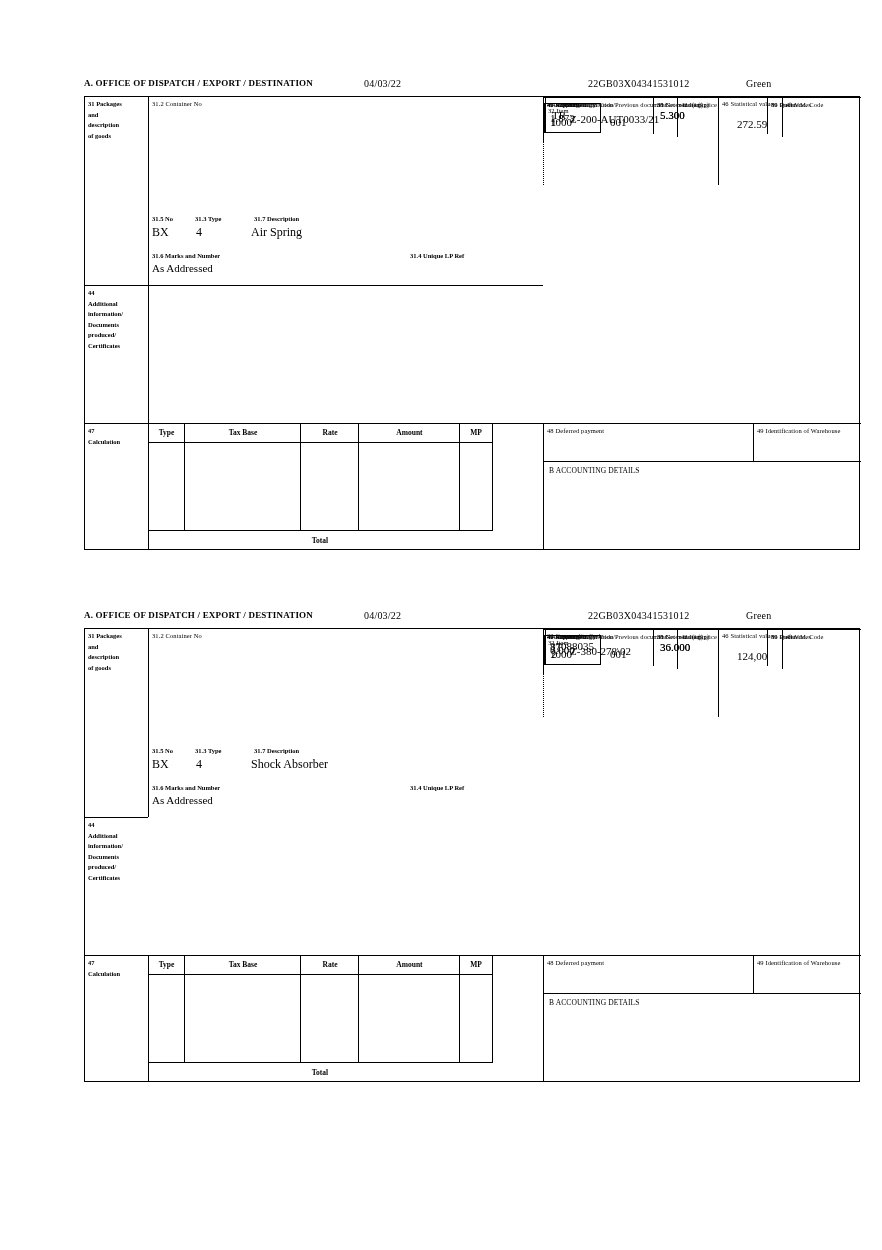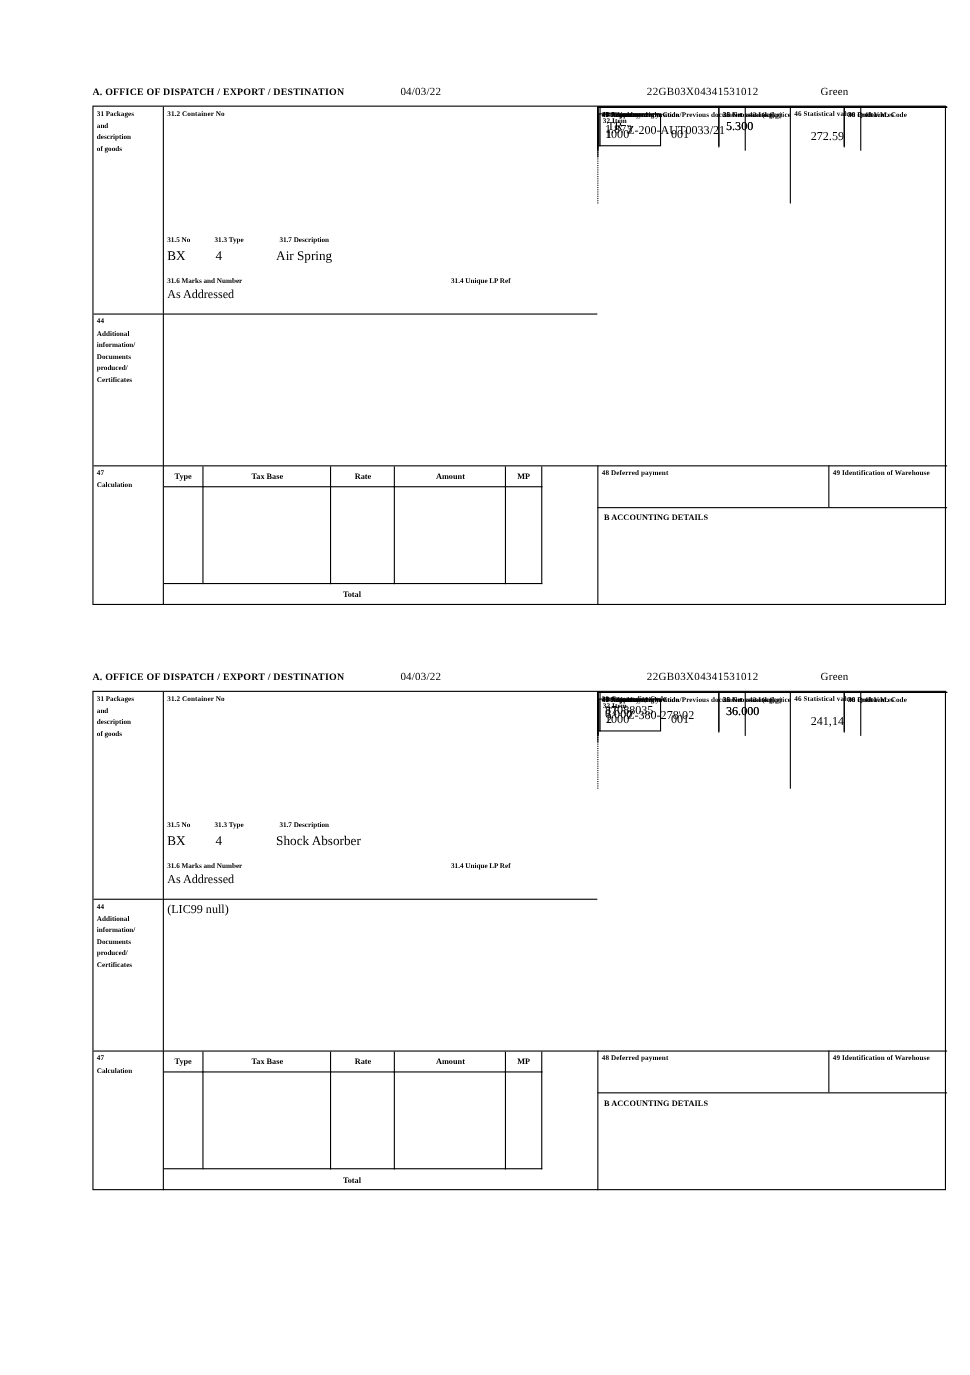--- a/index.html
+++ b/index.html
@@ -48,21 +48,21 @@
     border: 1px solid #000;
     height: 454px;
     box-sizing: border-box;
   }
   .cell {
     position: absolute;
     box-sizing: border-box;
   }
   .lbl {
     font-size: 6.5px;
-    font-weight: bold;
+    font-weight: normal;
     line-height: 9px;
     padding: 2px 0 0 3px;
     letter-spacing: 0.1px;
   }
   .lbl-sm {
     font-size: 6.5px;
     font-weight: bold;
     line-height: 10.5px;
     padding: 2px 0 0 3px;
   }
@@ -322,23 +322,20 @@
       </div>
 
       <div class="cell c44 bt">
         <div class="lbl-sm">44</div>
         <div class="lbl-sm" style="padding-top:0">Additional</div>
         <div class="lbl-sm" style="padding-top:0">information/</div>
         <div class="lbl-sm" style="padding-top:0">Documents</div>
         <div class="lbl-sm" style="padding-top:0">produced/</div>
         <div class="lbl-sm" style="padding-top:0">Certificates</div>
       </div>
-      <div class="cell addinfo">
-        <div class="ai-text">(LIC99 null)</div>
-      </div>
 
       <div class="cell c47 bt">
         <div class="lbl-sm">47</div>
         <div class="lbl-sm" style="padding-top:0">Calculation</div>
       </div>
 
       <div class="cell calcrow">
         <div class="ch c-type">Type</div>
         <div class="ch c-base">Tax Base</div>
         <div class="ch c-rate">Rate</div>
@@ -405,21 +402,21 @@
       </div>
 
       <div class="cell f45">
         <div class="lbl">45 Adjustment</div>
         <div class="val"></div>
       </div>
 
       <div class="cell f46out"></div>
       <div class="cell f46">
         <div class="lbl">46 Statistical value</div>
-        <div class="val" style="padding-left:18px;padding-top:10px;">241,14</div>
+        <div class="val" style="padding-left:18px;padding-top:10px;">124,00</div>
       </div>
 
       <div class="cell f48">
         <div class="lbl">48 Deferred payment</div>
         <div class="val"></div>
       </div>
       <div class="cell f49">
         <div class="lbl">49 Identification of Warehouse</div>
         <div class="val"></div>
       </div>

